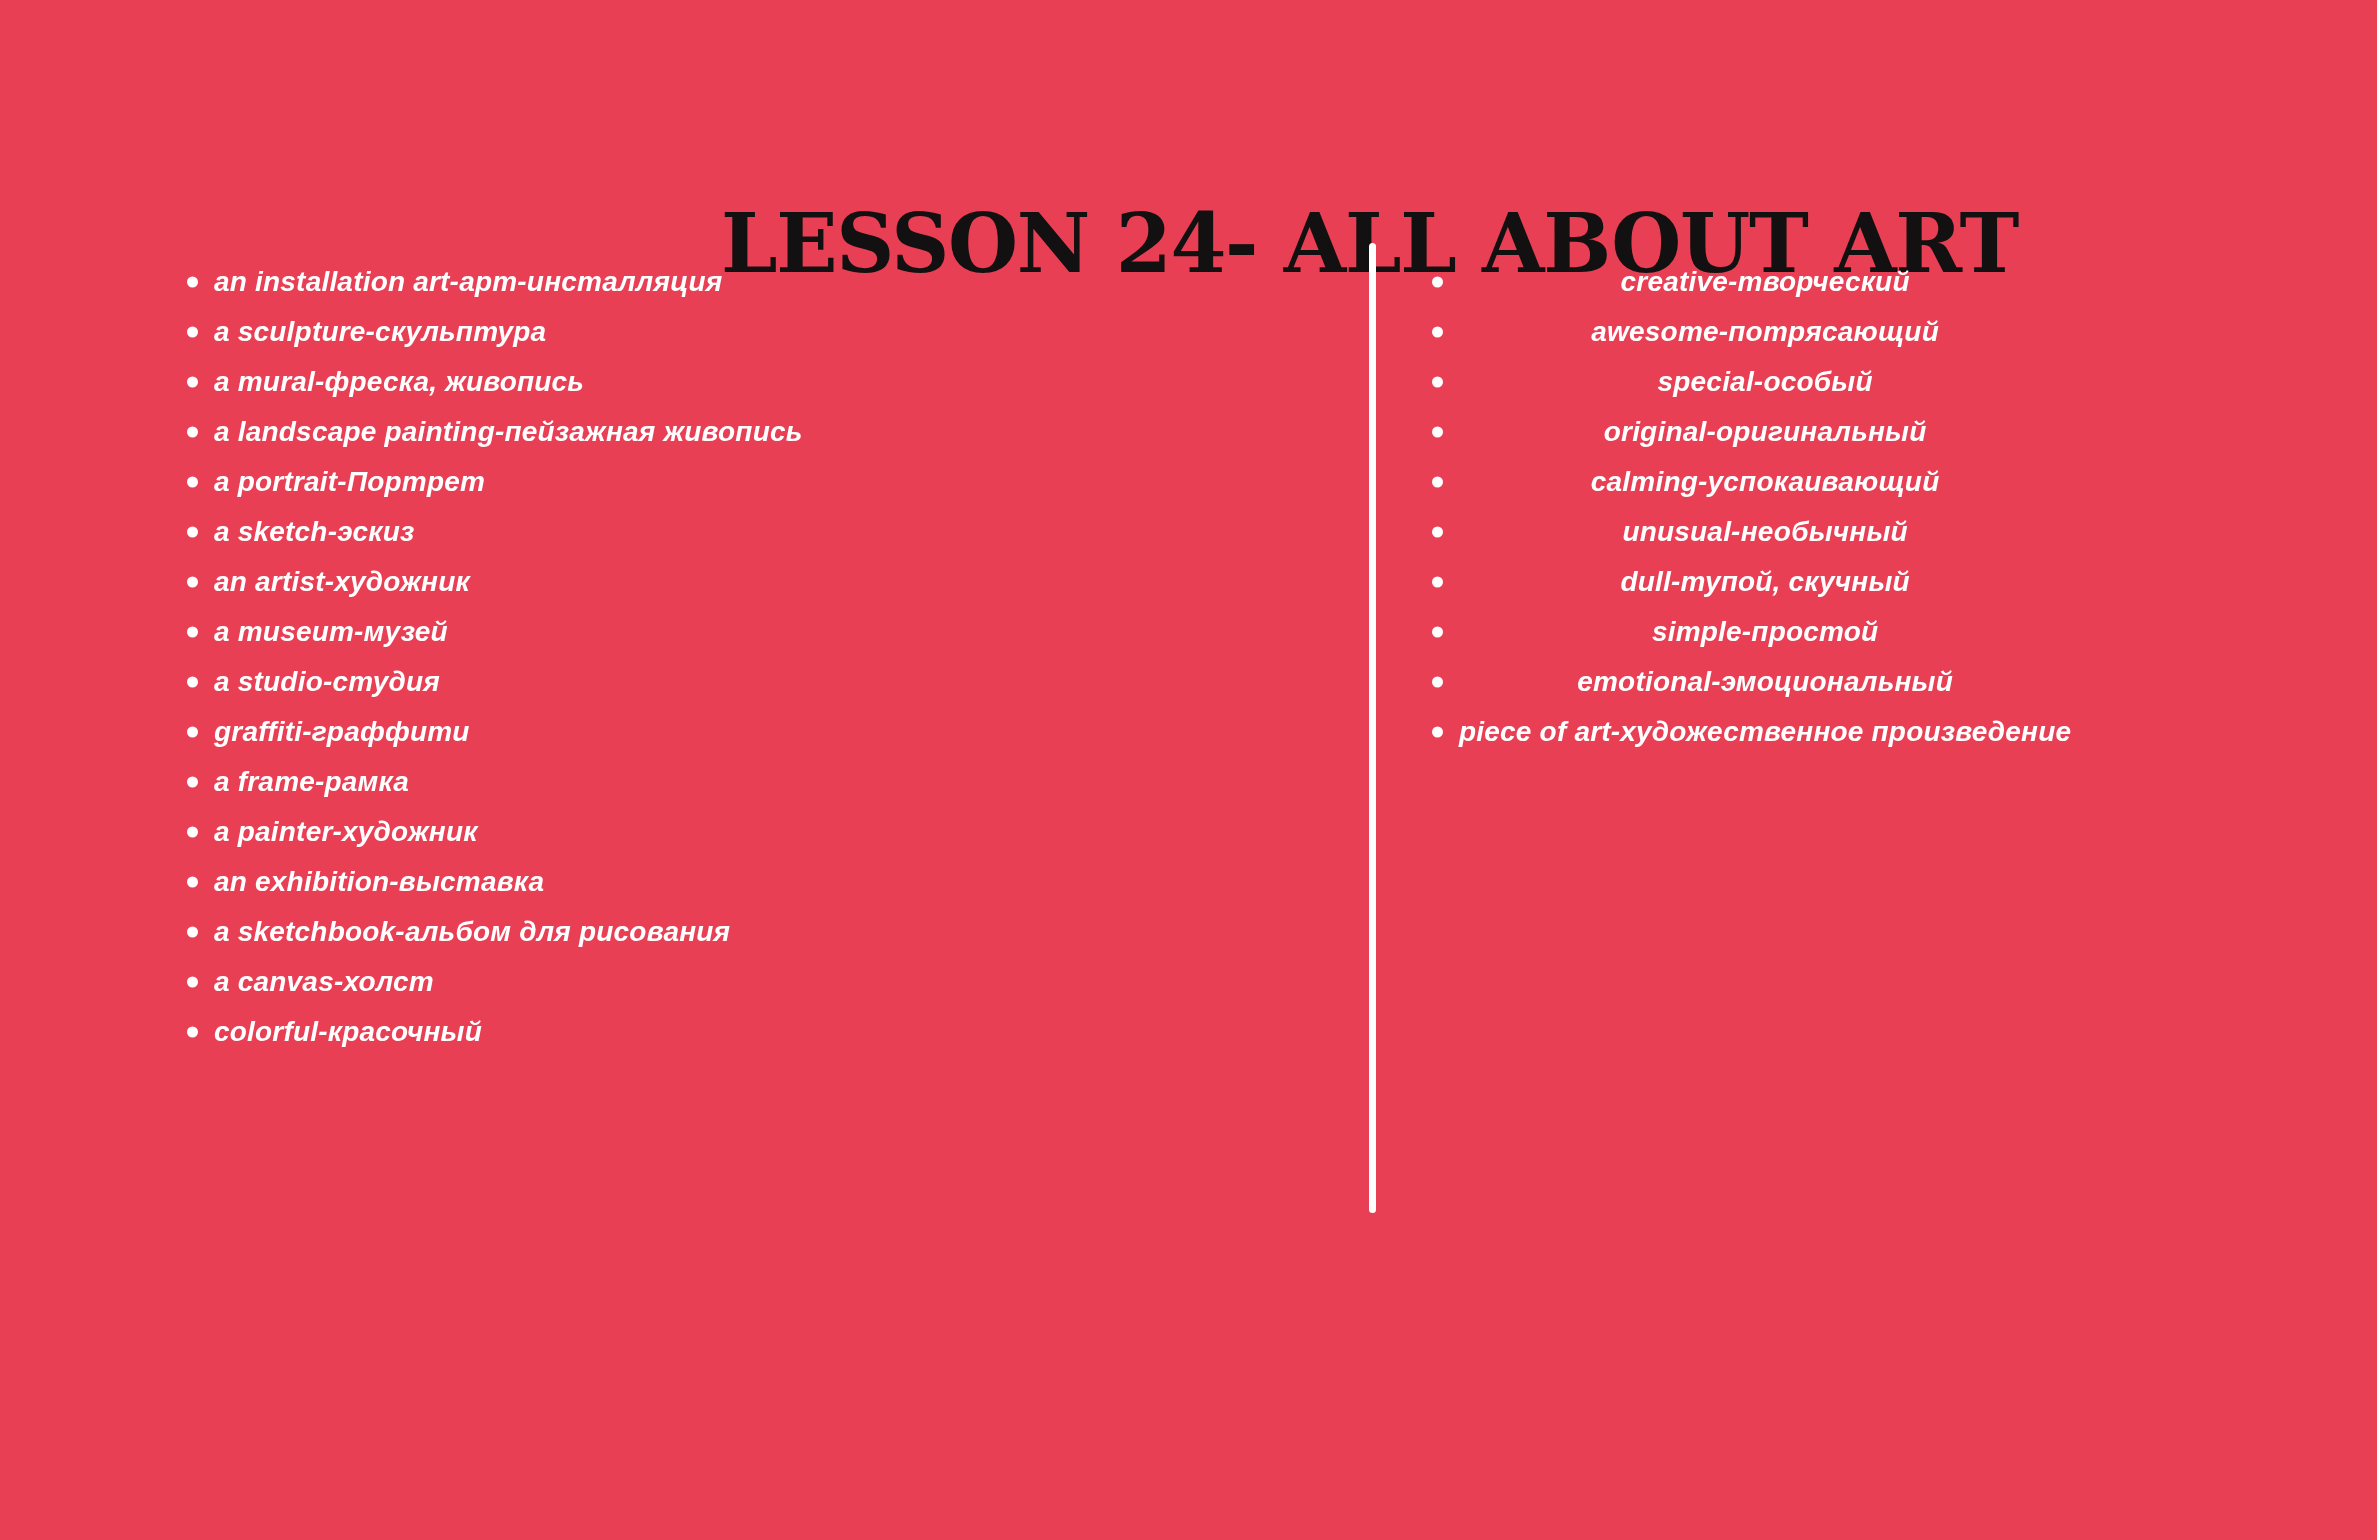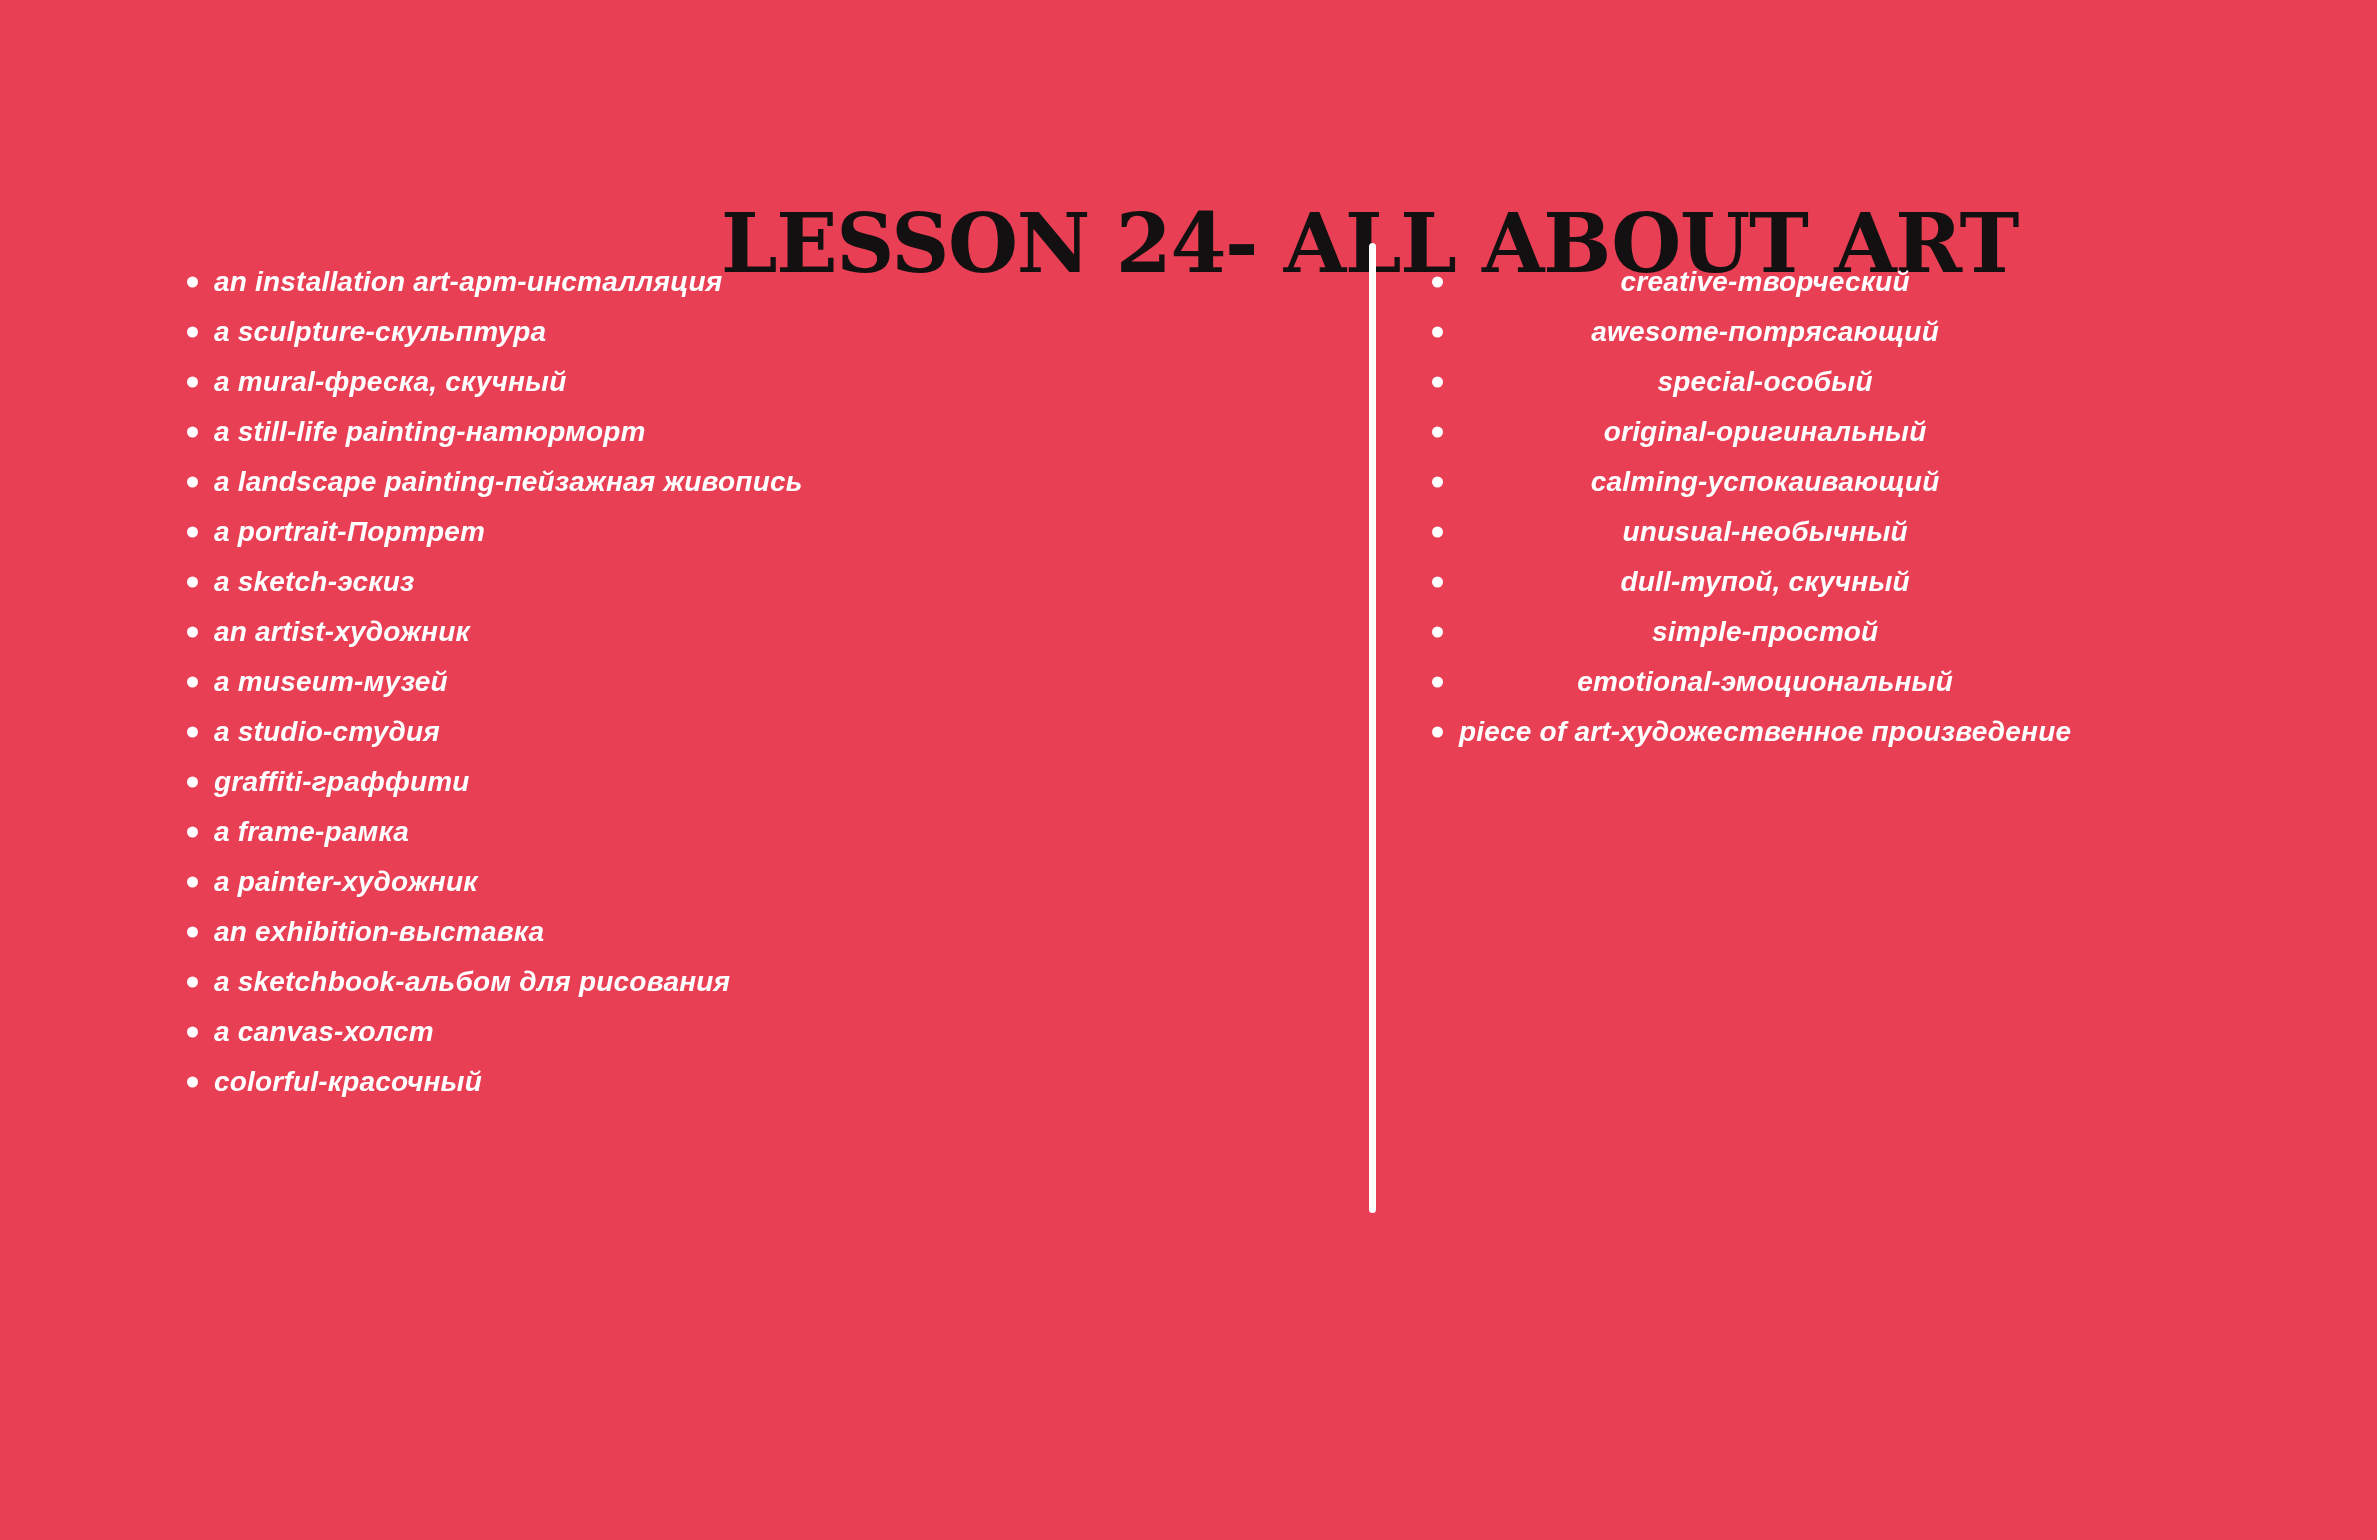--- a/index.html
+++ b/index.html
@@ -74,22 +74,21 @@
 </style>
 </head>
 <body>
 
 <div class="slide">
   <h1 class="title">LESSON 24- ALL ABOUT ART</h1>
 
   <ul class="vocab-list left">
       <li class="vocab-item">an installation art-арт-инсталляция</li>
       <li class="vocab-item">a sculpture-скульптура</li>
-      <li class="vocab-item">a mural-фреска, скучный</li>
-      <li class="vocab-item">a still-life painting-натюрморт</li>
+      <li class="vocab-item">a mural-фреска, живопись</li>
       <li class="vocab-item">a landscape painting-пейзажная живопись</li>
       <li class="vocab-item">a portrait-Портрет</li>
       <li class="vocab-item">a sketch-эскиз</li>
       <li class="vocab-item">an artist-художник</li>
       <li class="vocab-item">a museum-музей</li>
       <li class="vocab-item">a studio-студия</li>
       <li class="vocab-item">graffiti-граффити</li>
       <li class="vocab-item">a frame-рамка</li>
       <li class="vocab-item">a painter-художник</li>
       <li class="vocab-item">an exhibition-выставка</li>

